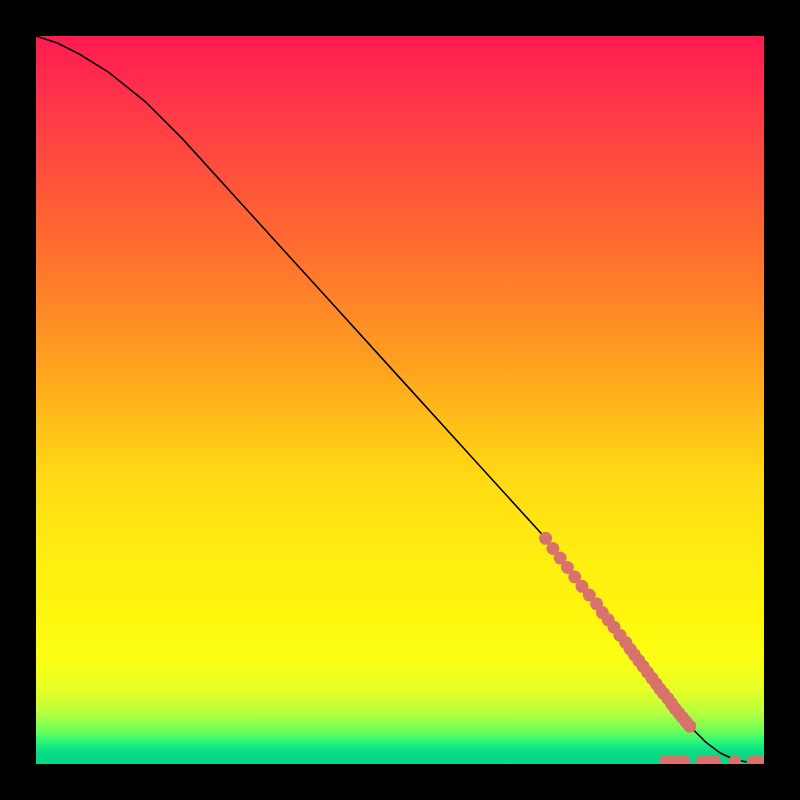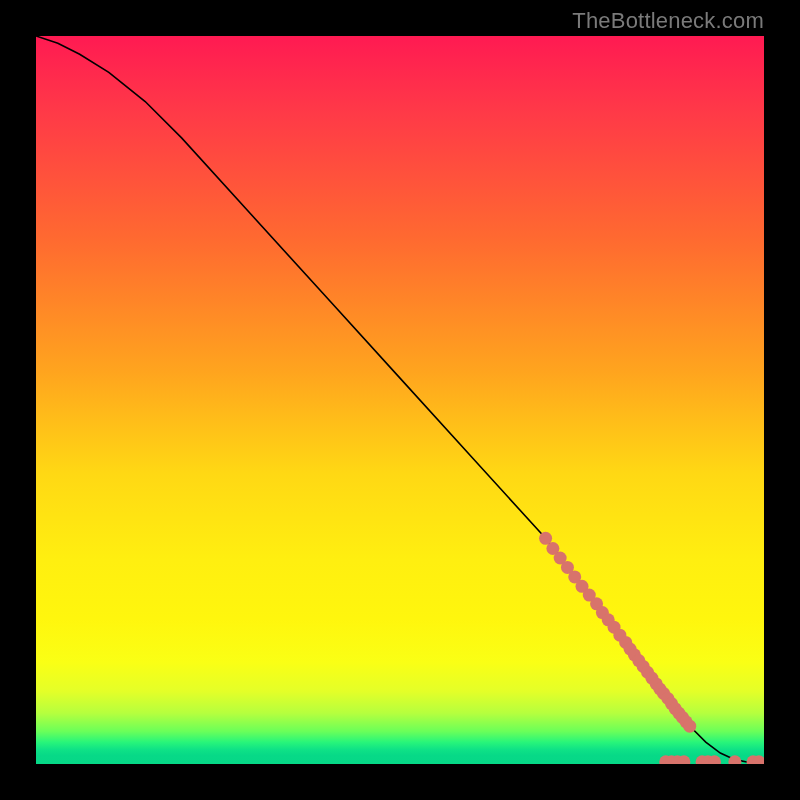--- a/index.html
+++ b/index.html
@@ -101,14 +101,13 @@
         <circle cx="641.37" cy="725.82" r="6.5" fill="#d8736b"></circle>
         <circle cx="647.92" cy="725.82" r="6.5" fill="#d8736b"></circle>
         <circle cx="666.12" cy="725.82" r="6.5" fill="#d8736b"></circle>
         <circle cx="671.94" cy="725.82" r="6.5" fill="#d8736b"></circle>
         <circle cx="678.50" cy="725.82" r="6.5" fill="#d8736b"></circle>
         <circle cx="698.88" cy="725.82" r="6.5" fill="#d8736b"></circle>
         <circle cx="717.08" cy="725.82" r="6.5" fill="#d8736b"></circle>
         <circle cx="722.90" cy="725.82" r="6.5" fill="#d8736b"></circle>
       </g>
   </svg>
-  <div id="attribution">TheBottleneck.com</div>
 </div>
 
 </body></html>

